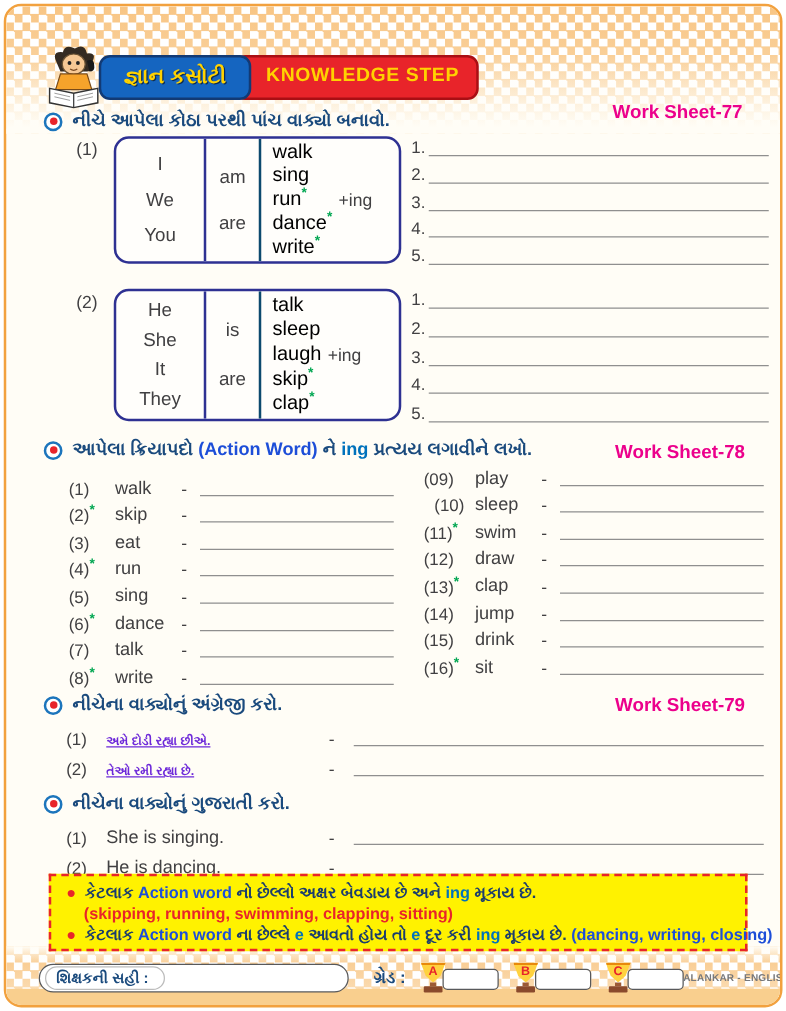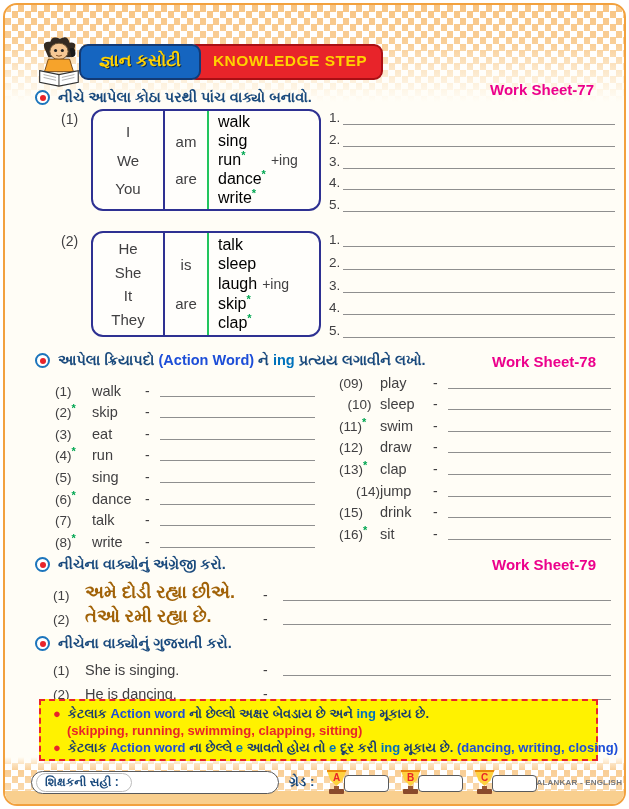--- a/index.html
+++ b/index.html
@@ -46,21 +46,21 @@
   .nred { color:#1d4ed8; } .nblue { color:#0072bc; }
 
   
   .table-block { left:56px; display:flex; }
   .tb-label { font-size:14px; color:#414042; margin:2px 4px 0 0; width:26px; flex:none; }
   .gbox { width:230px; border:2px solid #2e3192; border-radius:12px; display:flex;
     overflow:hidden; background:#fffefb; flex:none; }
   .gcol { display:flex; flex-direction:column; justify-content:space-evenly; align-items:center;
     font-size:15px; color:#414042; }
   .gcol1 { width:72px; border-right:2px solid #2e3192; }
-  .gcol2 { width:44px; border-right:2px solid #22c55e;text-align:right; }
+  .gcol2 { width:44px; border-right:2px solid #0c4a6e;text-align:right; }
   .gcol3 { flex:1; display:flex; flex-direction:row; align-items:center; padding-left:9px; }
   .verb-stack { display:flex; flex-direction:column; justify-content:space-evenly; height:100%; }
   .verb, .pron { line-height:1; white-space:nowrap; }
   .star { color:#00a651; font-weight:bold; font-size:11px; vertical-align:super; line-height:0; }
   .suffix { font-size:14px; color:#414042; margin-left:5px; }
   .lines-col { width:286px; margin-left:8px; display:flex; flex-direction:column;
     justify-content:space-between; padding:1px 0 3px; }
   .ans-line { display:flex; align-items:flex-end; }
   .ans-num { font-size:13.5px; color:#414042; margin-right:3px; }
   .ans-rule { flex:1; border-bottom:1.4px solid #8f8f8f; height:14px; }
@@ -69,40 +69,40 @@
   .vcol { display:flex; flex-direction:column; }
   .vitem { display:flex; align-items:flex-end; height:21.6px; }
   .vnum { width:37px; font-size:13.5px; color:#414042; flex:none; }
   .vword { width:53px; font-size:14.5px; color:#414042; flex:none; }
   .vdash { width:15px; font-size:14px; color:#414042; flex:none; }
   .vrule { flex:1; border-bottom:1.4px solid #8f8f8f; height:15px; margin-bottom:2px; }
 
   
   .sitem { display:flex; align-items:flex-end; width:558px; }
   .snum { width:32px; font-size:13.5px; color:#414042; flex:none; }
-  .stext-gu { width:178px; color:#a16207; font-weight:bold; font-size:18px; flex:none; }
+  .stext-gu { width:178px; color:#6d28d9; font-weight:bold; font-size:10px; flex:none;text-decoration:underline; }
   .stext-en { width:178px; color:#414042; font-size:14.5px; flex:none; }
   .sdash { width:20px; font-size:14px; color:#414042; flex:none; }
   .srule { flex:1; border-bottom:1.4px solid #8f8f8f; height:15px; margin-bottom:2px; }
 
   
   .notebox { left:34px; right:26px; top:694px; height:62px; background:#fff200;
     border:2px dashed #e8242a; padding:5px 10px 0 12px; }
   .nline { display:flex; gap:7px; font-size:13px; font-weight:bold; line-height:1.3;
     color:#1b3d6e; white-space:nowrap; }
   .ndot { color:#e8242a; font-size:13px; flex:none; }
   .nindent { padding-left:14px; color:#e8242a; font-size:13px; font-weight:bold; line-height:1.3; }
 
   
   .footer { left:26px; right:20px; top:763px; height:28px; display:flex; align-items:center; }
   .sig-pill { width:248px; height:23px; border:1.5px solid #58595b; border-radius:12px;
     background:#fff; display:flex; align-items:center; padding-left:4px; flex:none; }
   .sig-inner { border:1px solid #bcbcbc; border-radius:10px; padding:1px 12px 2px 8px;
     font-size:12px; color:#1a4a7d; font-weight:bold; white-space:nowrap; }
-  .grade-label { margin-left:10px; font-size:13.5px; color:#1a4a7d; font-weight:bold; white-space:nowrap; }
+  .grade-label { margin-left:20px; font-size:13.5px; color:#1a4a7d; font-weight:bold; white-space:nowrap; }
   .trophy-group { display:flex; align-items:flex-end; margin-left:12px; }
   .trophy { display:flex; flex-direction:column; align-items:center; position:relative; z-index:3; }
   .cup { width:20px; height:16px; background:#ffd23f; border-top:2px solid #e8890c;
     clip-path:polygon(0 0,100% 0,80% 66%,50% 100%,20% 66%);
     display:flex; justify-content:center; font-size:10px; font-weight:bold; color:#e8242a; }
   .t-stem { width:5px; height:3px; background:#9c5a36; }
   .t-base { width:15px; height:5px; background:#8a4a2c; border-radius:1px; }
   .t-box { width:45px; height:17px; border:1.5px solid #58595b; border-radius:4px;
     background:#fff; margin:0 0 2px -3px; }
   .book-info { margin-left:auto; display:flex; align-items:center; gap:4px; }
@@ -325,21 +325,21 @@
         <span class="vdash">-</span>
         <span class="vrule"></span>
       </div>
     <div class="vitem">
         <span class="vnum" style="width:41px;"><span>(13)</span><span class="star">*</span></span>
         <span class="vword">clap</span>
         <span class="vdash">-</span>
         <span class="vrule"></span>
       </div>
     <div class="vitem">
-        <span class="vnum" style="width:41px;text-align:right;"><span>(14)</span><span class="star"></span></span>
+        <span class="vnum" style="width:41px;"><span>(14)</span><span class="star"></span></span>
         <span class="vword">jump</span>
         <span class="vdash">-</span>
         <span class="vrule"></span>
       </div>
     <div class="vitem">
         <span class="vnum" style="width:41px;"><span>(15)</span><span class="star"></span></span>
         <span class="vword">drink</span>
         <span class="vdash">-</span>
         <span class="vrule"></span>
       </div>

